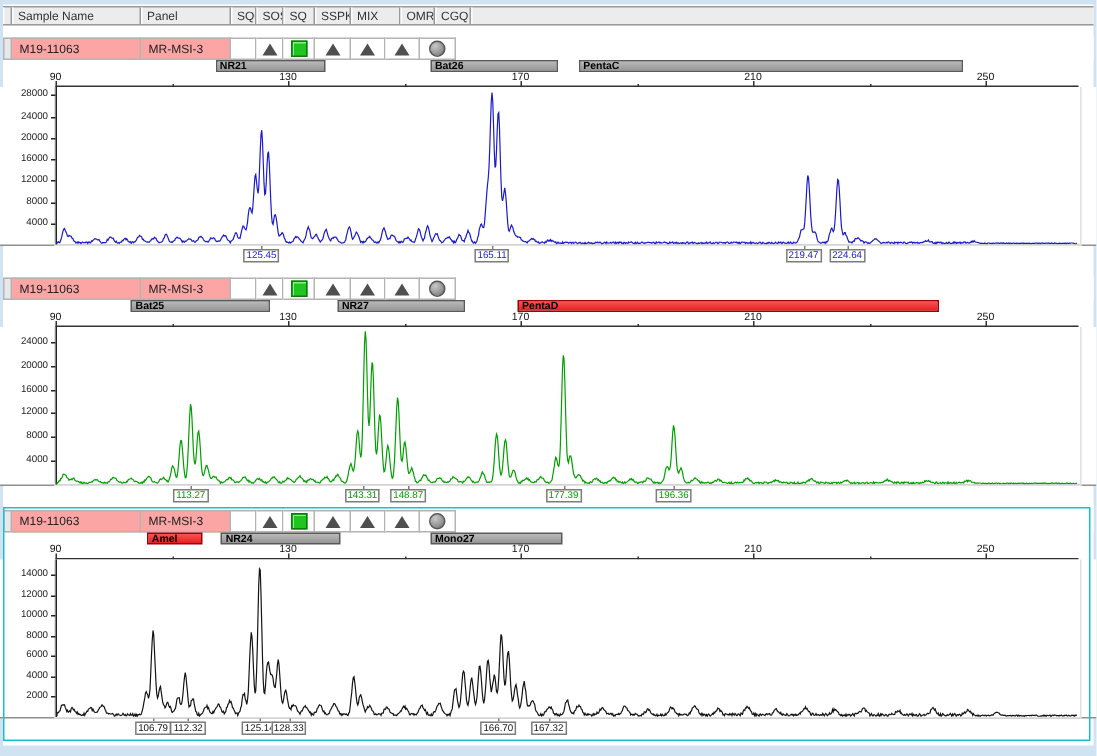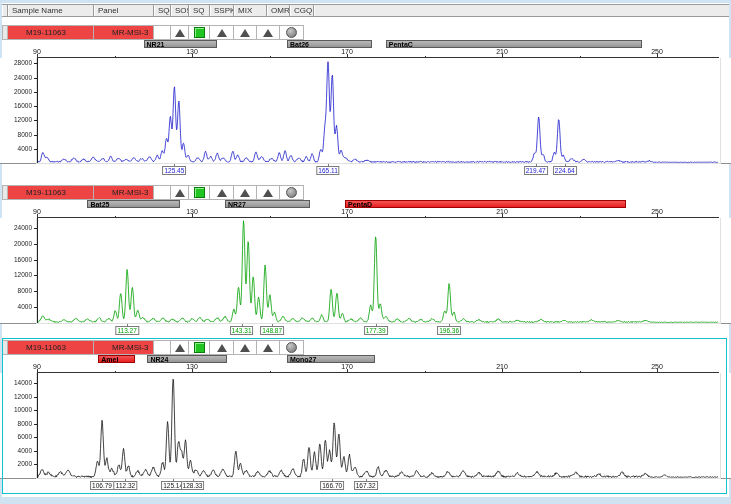--- a/index.html
+++ b/index.html
@@ -7,21 +7,21 @@
   .screen{position:relative;width:731px;height:504px;background:#cfe3f2;overflow:hidden;}
   .content-bg{position:absolute;left:2px;top:3px;width:727px;height:494px;background:#ffffff;}
 
   
   .header-row{position:absolute;left:2px;top:4px;height:13px;width:727px;display:flex;background:#ececec;border-top:1px solid #9a9a9a;border-bottom:1px solid #9a9a9a;box-sizing:border-box;}
   .header-cell{box-sizing:border-box;border-right:1px solid #9a9a9a;border-left:1px solid #fdfdfd;font-size:8px;color:#333;line-height:11px;padding-left:3px;white-space:nowrap;overflow:hidden;}
   .header-fill{flex:1;border-right:none;}
 
   
   .sample-row{position:absolute;left:2px;height:15px;width:727px;background:#ffffff;display:flex;}
-  .sample-cell{box-sizing:border-box;border:1px solid #b4b4b4;border-left:none;background:#ef4444;font-size:8px;color:#222;line-height:13px;padding-left:18px;white-space:nowrap;overflow:hidden;}
+  .sample-cell{box-sizing:border-box;border:1px solid #b4b4b4;border-left:none;background:#fca5a5;font-size:8px;color:#222;line-height:13px;padding-left:5px;white-space:nowrap;overflow:hidden;}
   .sample-cell.first{border-left:1px solid #b4b4b4;background:#e8e8e8;}
   .flag-cell{box-sizing:border-box;border:1px solid #b4b4b4;border-left:none;background:#fff;display:flex;align-items:center;justify-content:center;}
   .row-fill{flex:1;border:none;background:#fff;}
 
   .icon-triangle{width:0;height:0;border-left:5px solid transparent;border-right:5px solid transparent;border-bottom:8px solid #4f4f4f;}
   .icon-green-square{width:9px;height:9px;background:#21c421;border:1px solid #0c7a0c;box-shadow:inset 1px 1px 0 #8af08a;}
   .icon-gray-circle{width:9px;height:9px;border-radius:50%;background:radial-gradient(circle at 35% 30%,#c9c9c9,#6f6f6f);border:1px solid #555;}
 
   
   .marker-strip{position:absolute;left:0;width:731px;height:9px;}

